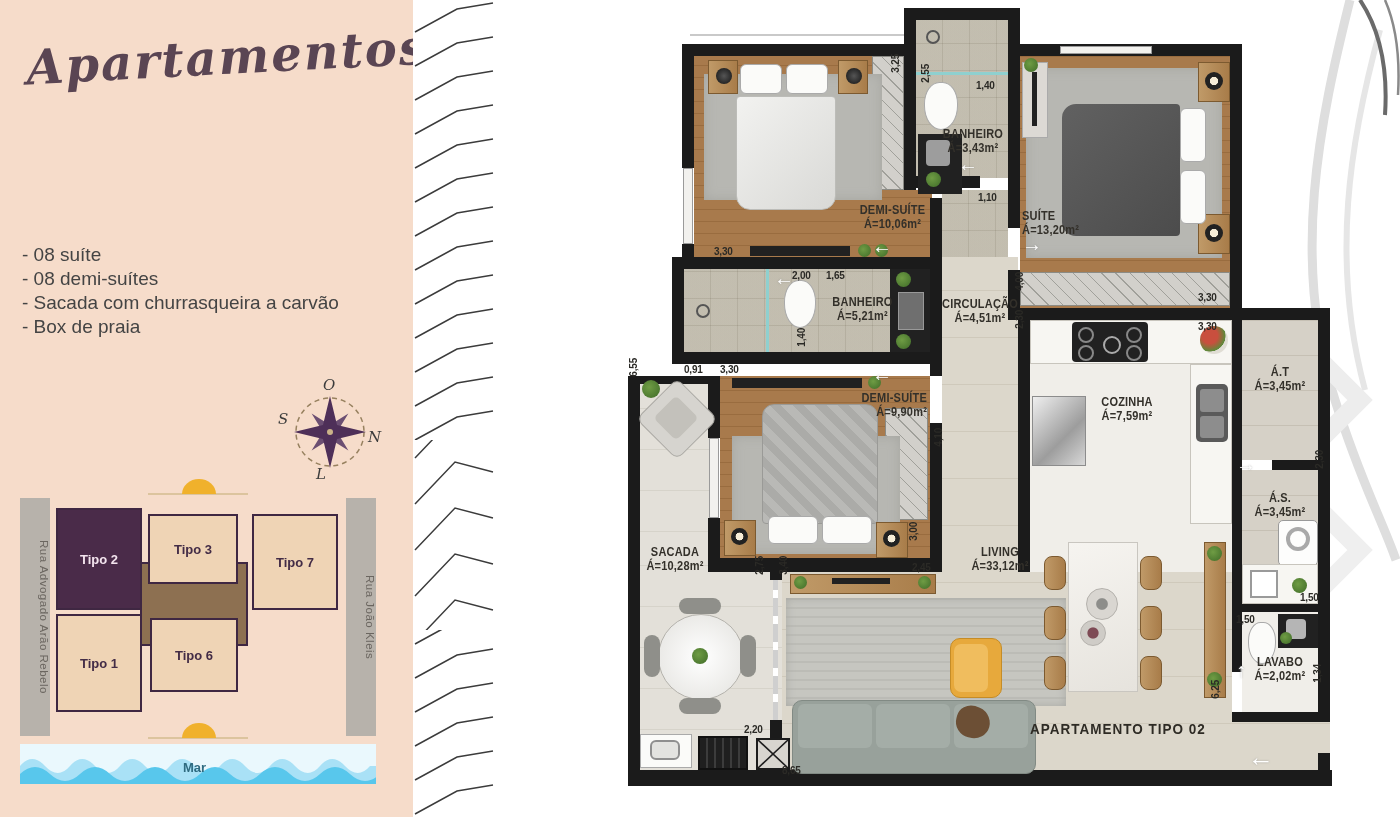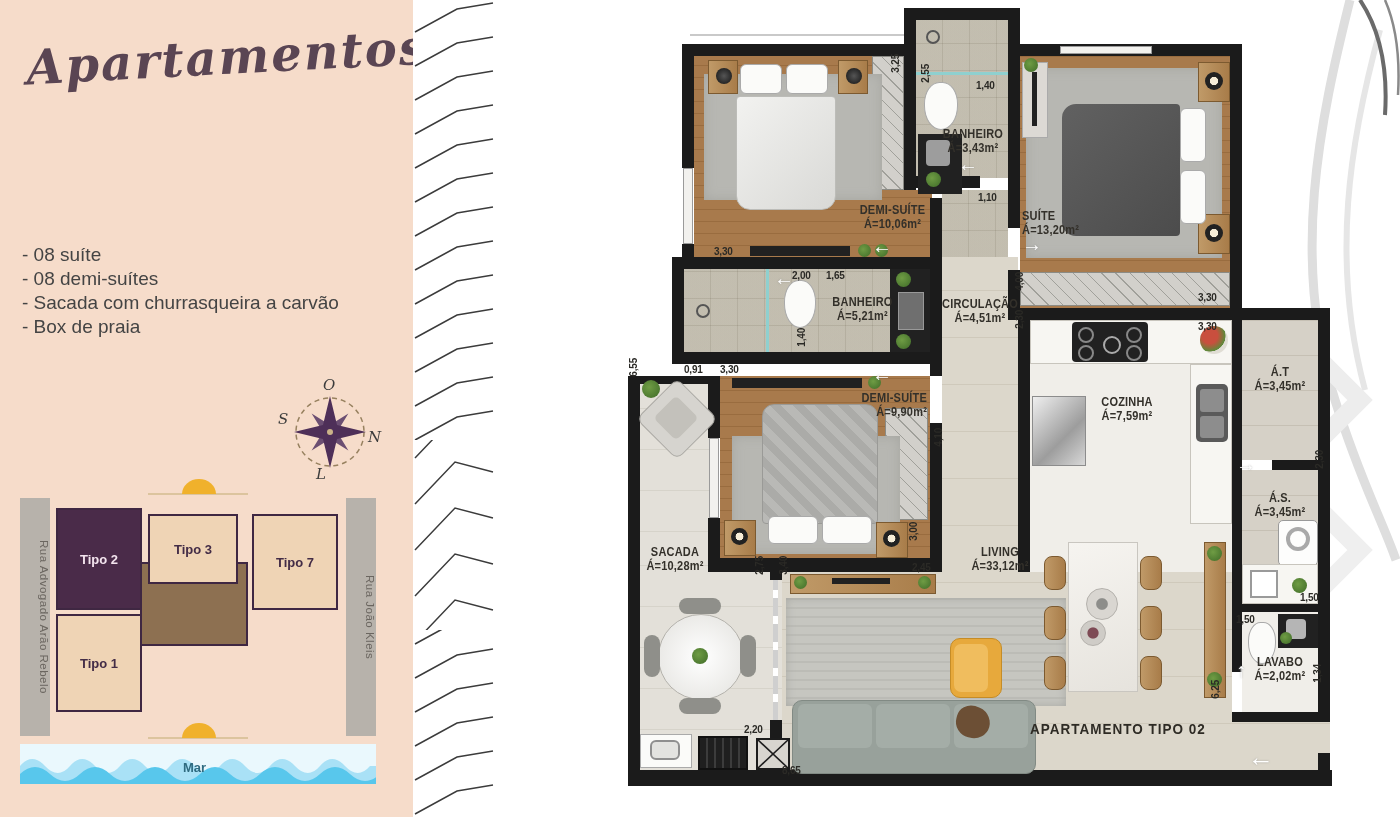--- a/index.html
+++ b/index.html
@@ -108,20 +108,23 @@
       </div>
     <div class="abs bld beige" style="left:148px;top:514px;width:90px;height:70px;z-index:2;">
         <span>Tipo 3</span>
       </div>
     <div class="abs bld beige" style="left:252px;top:514px;width:86px;height:96px;z-index:2;">
         <span>Tipo 7</span>
       </div>
     <div class="abs bld beige" style="left:56px;top:614px;width:86px;height:98px;z-index:2;">
         <span>Tipo 1</span>
       </div>
+    <div class="abs bld beige" style="left:150px;top:618px;width:88px;height:74px;z-index:2;">
+        <span>Tipo 6</span>
+      </div>
 
     <i class="abs" style="left:148px;top:737px;width:100px;height:2px;background:#dcc49e;"></i>
     <i class="abs sun" style="left:182px;top:723px;width:34px;height:15px;"></i>
 
     <svg class="abs" style="left:20px;top:744px;width:356px;height:40px;" viewBox="0 0 356 40">
       <rect x="0" y="0" width="356" height="40" fill="#eaf8fd"></rect>
       <path d="M0,22 Q12,8 25,22 T50,22 T75,22 T100,22 T125,22 T150,22 T175,22 T200,22 T225,22 T250,22 T275,22 T300,22 T325,22 T350,22 L356,22 L356,40 L0,40 Z" fill="#a9e1f6"></path>
       <path d="M0,30 Q15,16 30,30 T60,30 T90,30 T120,30 T150,30 T180,30 T210,30 T240,30 T270,30 T300,30 T330,30 T360,30 L356,40 L0,40 Z" fill="#58c7ec"></path>
     </svg>
     <span class="abs sea-label" style="left:183px;top:760px;">Mar</span>

